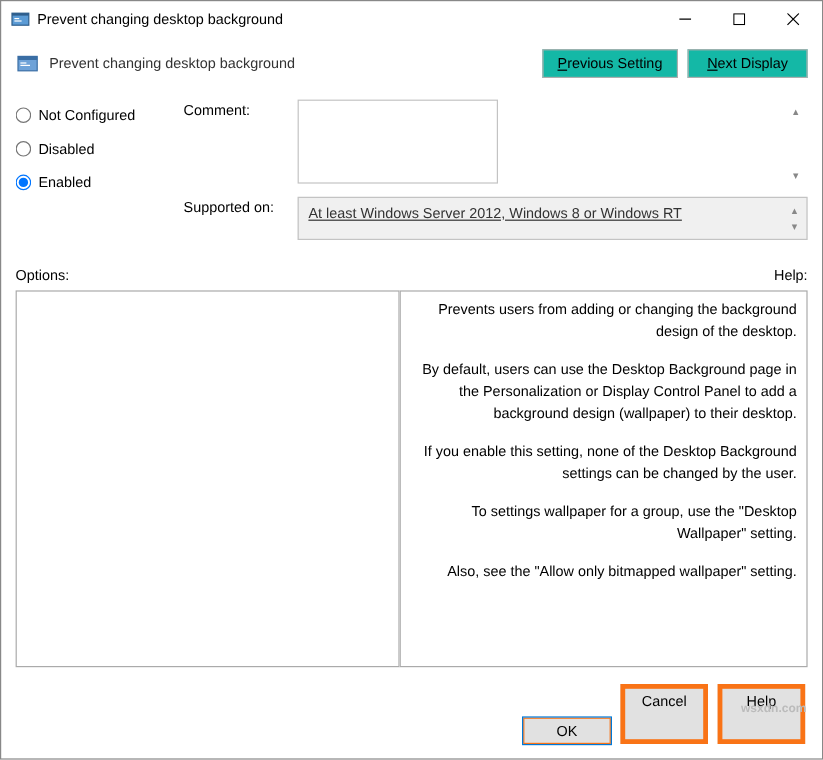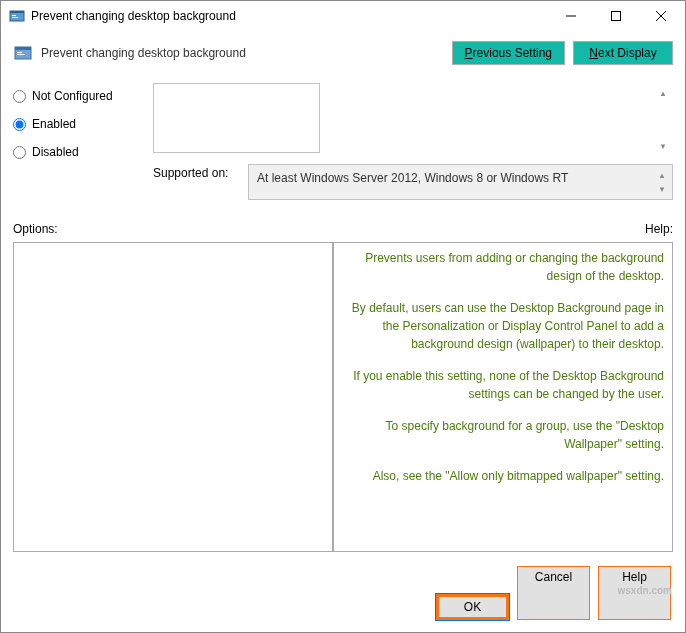--- a/index.html
+++ b/index.html
@@ -12,43 +12,43 @@
     .winbtn svg { width: 10px; height: 10px; }
     
     .toolbar { padding: 10px 12px; display: flex; align-items: center; }
     .toolbar .ico { width: 20px; height: 20px; margin-right: 8px; }
     .toolbar .caption { flex: 1; color: #333; }
     .navbtn { background: #14b8a6; border: 1px solid #adadad; padding: 4px 12px; margin-left: 8px; min-width: 100px; text-align: center; }
     .navbtn u { text-decoration: underline; }
     
     .config { padding: 8px 12px 4px; display: flex; }
     .radio-col { width: 140px; }
-    .radio-row { display: flex; align-items: center; margin: 6px 0 14px; cursor: default; }
+    .radio-row { display: flex; margin: 6px 0 14px; cursor: default; }
     .radio-row input { margin: 0 6px 0 0; }
     .fields { flex: 1; }
     .field-row { display: flex; margin-bottom: 8px; }
     .field-label { width: 95px; padding-top: 2px; }
     .comment-box { flex: 1; height: 70px; border: 1px solid #c3c3c3; background: #fff; resize: none; padding: 3px 5px; font-family: inherit; position: relative; }
-    .supported-box { flex: 1; height: 36px; border: 1px solid #c3c3c3; background: #f0f0f0; padding: 6px 8px; color: #333; position: relative; }
+    .supported-box { flex: 1; height: 36px; border: 1px solid #c3c3c3; background: #f0f0f0; padding: 6px 8px; color: #333; position: relative; text-decoration: underline; }
     .spin { position: absolute; right: 2px; width: 16px; display: flex; flex-direction: column; }
     .spin.top { top: 2px; } .spin.bot { bottom: 2px; }
     .spin-btn { height: 16px; display: flex; align-items: center; justify-content: center; color: #888; font-size: 9px; }
     
     .panels { flex: 1; display: flex; padding: 10px 12px 4px; gap: 0; min-height: 0; }
     .panel-col { display: flex; flex-direction: column; min-height: 0; }
     .panel-col.left { flex: 0 0 320px; }
     .panel-col.right { flex: 1; text-align: right; }
     .panel-label { margin-bottom: 6px; }
-    .panel-box { flex: 1; border: 1px solid #aaa; background: #fff; overflow-y: auto; padding: 6px 8px; line-height: 1.5; color: #4d7c0f; position: relative; }
+    .panel-box { flex: 1; border: 1px solid #aaa; background: #fff; overflow-y: auto; padding: 6px 8px; line-height: 1.5; color: #000000; position: relative; }
     .panel-box p { margin: 0 0 14px; }
     .panel-box p:last-child { margin-bottom: 0; }
     
     .footer { padding: 10px 14px 12px; display: flex; justify-content: flex-end; gap: 8px; }
-    .btn { min-width: 73px; padding: 3px 12px; border: 1px solid #f97316; background: #e1e1e1; text-align: center; }
-    .btn.primary { border: 3px solid #f97316; outline: 1px solid #0078d7; margin-top: 28px; }
+    .btn { min-width: 73px; padding: 3px 12px; border: 4px solid #f97316; background: #e1e1e1; text-align: center; }
+    .btn.primary { border: 1px solid #f97316; outline: 1px solid #0078d7; margin-top: 28px; }
     
     .watermark { position: absolute; right: 14px; bottom: 37px; color: #bbb; font-size: 10px; pointer-events: none; font-weight: bold; }
   </style>
 </head>
 <body>
 
 <div class="titlebar">
   <span class="ico">
     <svg viewBox="0 0 16 16">
         <rect x="1" y="3" width="14" height="10" fill="#5b9bd5" stroke="#2e5e8c"></rect>
@@ -90,30 +90,31 @@
   <div class="navbtn"><u>N</u><span>ext Display</span></div>
 </div>
 
 <div class="config">
   <div class="radio-col">
     <label class="radio-row">
       <input type="radio" name="state" style="">
       <span>Not Configured</span>
     </label>
     <label class="radio-row">
+      <input type="radio" name="state" style="">
+      <span>Disabled</span>
+    </label>
+    <label class="radio-row">
       <input type="radio" name="state" checked="" style="">
       <span>Enabled</span>
-    </label>
-    <label class="radio-row">
-      <input type="radio" name="state" style="">
-      <span>Disabled</span>
     </label>
   </div>
   <div class="fields">
     <div class="field-row">
+      <span class="field-label">Comment:</span>
       <div style="flex:1; position:relative;">
         <textarea class="comment-box" style=""></textarea>
         <div class="spin top">
             <div class="spin-btn">▴</div>
           </div>
         <div class="spin bot">
             <div class="spin-btn">▾</div>
           </div>
       </div>
     </div>
@@ -136,21 +137,21 @@
   <div class="panel-col left">
     <span class="panel-label">Options:</span>
     <div class="panel-box"></div>
   </div>
   <div class="panel-col right">
     <span class="panel-label">Help:</span>
     <div class="panel-box" id="help-box">
         <p>Prevents users from adding or changing the background design of the desktop.</p>
         <p>By default, users can use the Desktop Background page in the Personalization or Display Control Panel to add a background design (wallpaper) to their desktop.</p>
         <p>If you enable this setting, none of the Desktop Background settings can be changed by the user.</p>
-        <p>To specify background for a group, use the "Desktop Wallpaper" setting.</p>
+        <p>To settings wallpaper for a group, use the "Desktop Wallpaper" setting.</p>
         <p>Also, see the "Allow only bitmapped wallpaper" setting.</p>
       </div>
   </div>
 </div>
 
 <div class="footer">
   <div class="btn primary">OK</div>
   <div class="btn">Cancel</div>
   <div class="btn">Help</div>
 </div>

